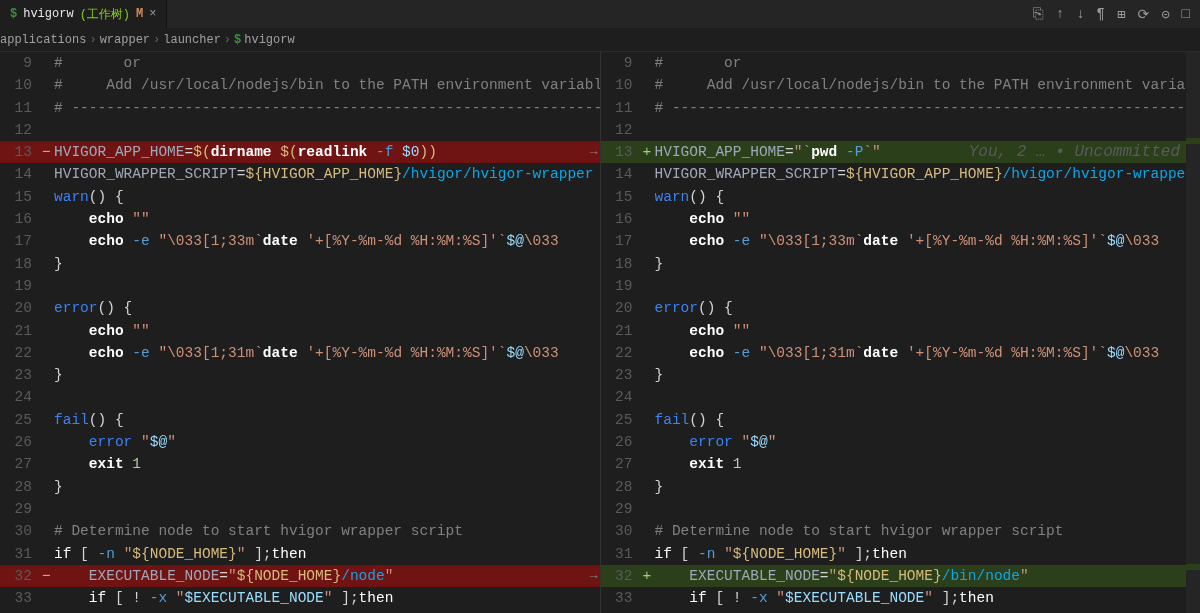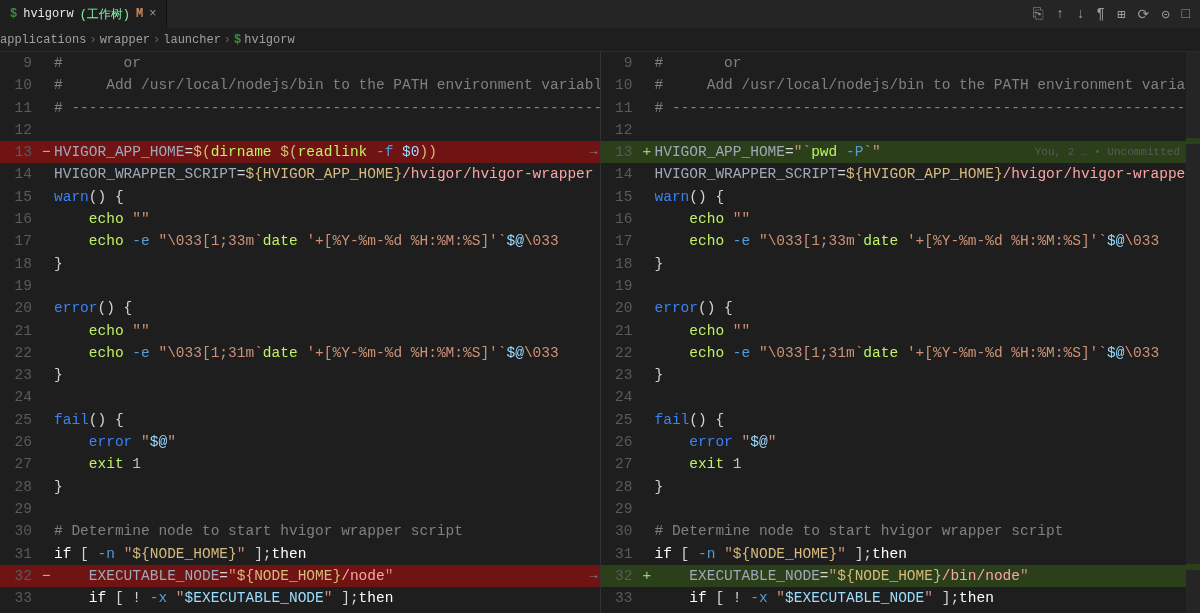--- a/index.html
+++ b/index.html
@@ -26,21 +26,21 @@
   display: flex;
   align-items: center;
   padding: 0 10px;
   background: #1e1e1e;
   border-right: 1px solid #111;
   gap: 6px;
   font-size: 12px;
 }
 .tab .dollar { color: #3b8f3b; font-weight: bold; }
 .tab .name { color: #e8e8e8; }
-.tab .suffix { color: #86efac; }
+.tab .suffix { color: #84cc16; }
 .tab .m { color: #d18c5c; font-weight: bold; }
 .tab .close { color: #999; cursor: pointer; }
 .toolbar-icons {
   display: flex;
   align-items: center;
   gap: 12px;
   padding: 0 10px;
   color: #9a9a9a;
 }
 .toolbar-icons span { cursor: pointer; font-size: 14px; }
@@ -101,47 +101,48 @@
 .line.del .ln { background: #6f1313; }
 .line.del .diff-sign { color: #f0a0a0; }
 .line.add { background: #2a3f1a; }
 .line.add .ln { background: #2a3f1a; }
 .line.add .diff-sign { color: #a0d080; }
 .tok-comment { color: #808080; }
 .tok-var { color: #9fa8b8; }
 .tok-varbrace { color: #d7ba7d; }
 .tok-op { color: #d4d4d4; }
 .tok-str { color: #ce9178; }
-.tok-cmd { color: #bef264; }
+.tok-cmd { color: #ffffff; font-weight: bold; }
 .tok-keyword { color: #ffffff; }
 .tok-param { color: #569cd6; }
 .tok-func { color: #3b82f6; }
 .tok-num { color: #b5cea8; }
 .tok-dollar { color: #9cdcfe; }
-.tok-path { color: #fca5a5; margin-top: 45px; }
+.tok-path { color: #0ea5e9; margin-top: 45px; }
 .arrow-gutter {
   position: absolute;
   right: 2px;
   color: #888;
   font-size: 13px;
 }
 .minimap {
   position: absolute;
   top: 0;
   right: 0;
   width: 14px;
   height: 100%;
   background: #252525;
 }
 .mm-green { position:absolute; right:0; width:14px; background:#2a3f1a; }
 .annotation {
   position: absolute;
   right: 20px;
   color: #5a5a5a;
-  font-size: 11px;
+  font-size: 16px;
+  font-style: italic;
 }
 </style>
 </head>
 <body>
 
 <div class="tab-bar">
   <div class="tabs-left">
     <div class="tab">
       <span class="dollar">$</span>
       <span class="name">hvigorw</span>

